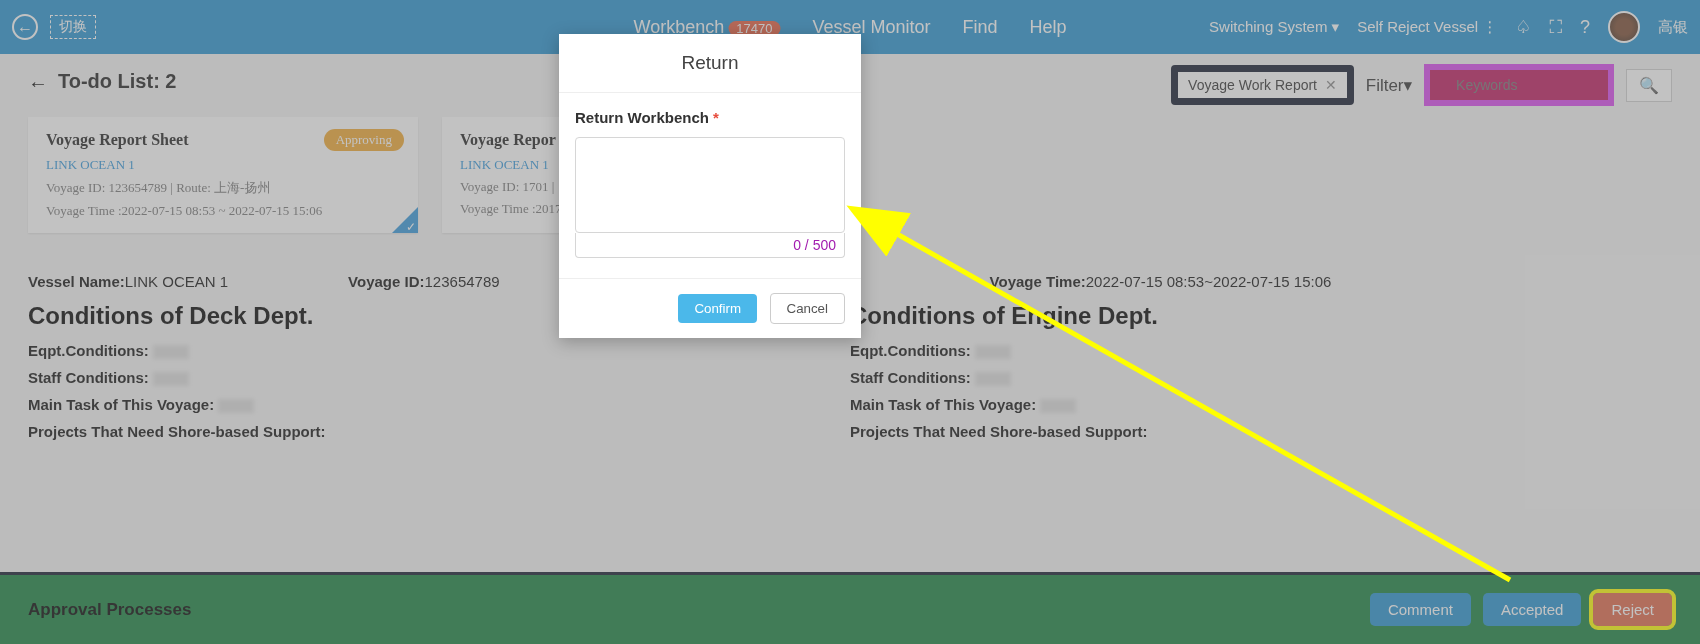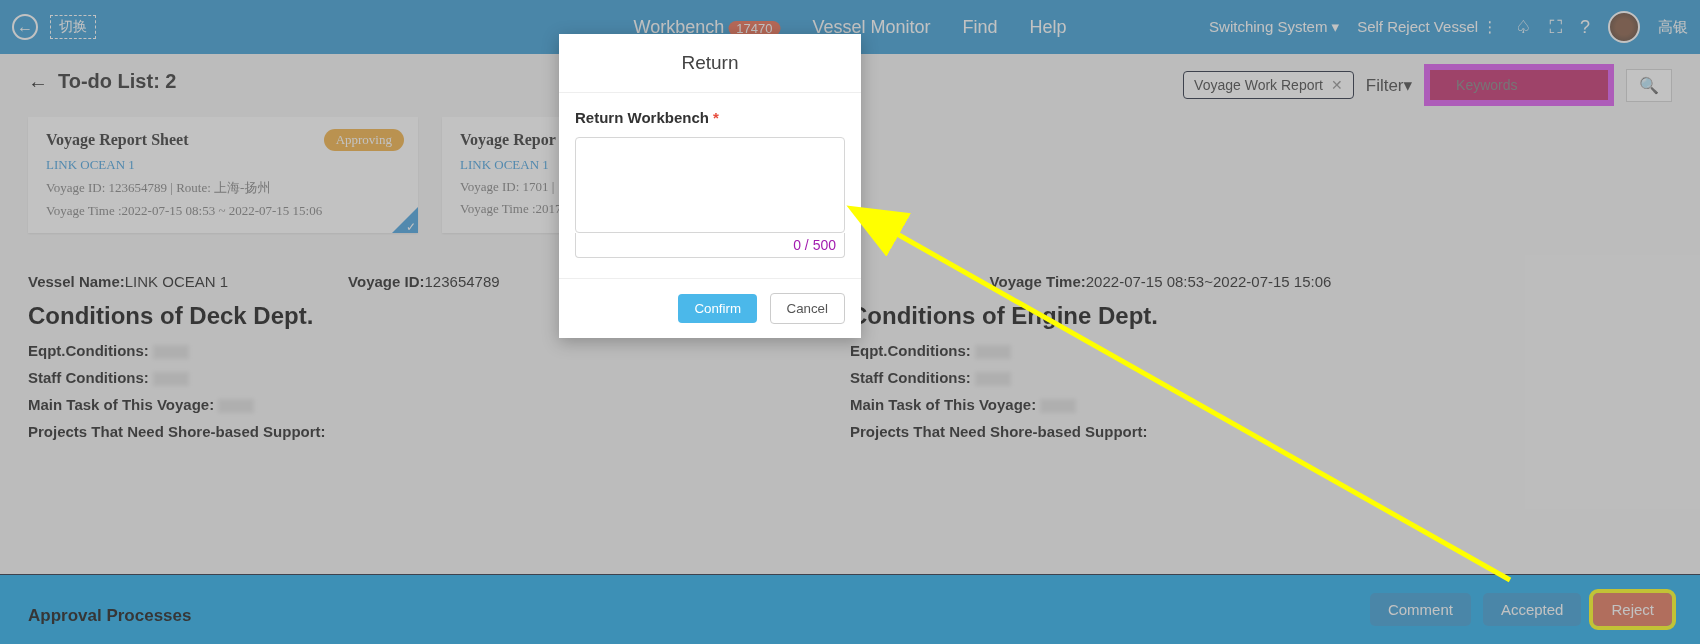--- a/index.html
+++ b/index.html
@@ -15,21 +15,21 @@
   .nav-right { margin-left: auto; display: flex; align-items: center; gap: 18px; font-size: 15px; }
   .nav-right .ico { font-size: 18px; }
   .avatar { width: 32px; height: 32px; border-radius: 50%; background: radial-gradient(circle, #7a4a30 40%, #3b2a20 100%); border: 2px solid #fff; }
   
   .page { padding: 16px 28px; }
   .title-row { display: flex; align-items: center; gap: 10px; }
   .title-arrow { font-size: 20px; }
   .title-text { font-size: 20px; font-weight: 700; color: #222; }
   
   .filter-row { position: absolute; top: 64px; right: 28px; display: flex; align-items: center; gap: 12px; }
-  .tag { background: #fff; border: 1px solid #0f172a; border-radius: 4px; padding: 5px 10px; font-size: 14px; display: flex; align-items: center; gap: 8px; color: #333; }
+  .tag { background: #fff; border: 7px solid #0f172a; border-radius: 4px; padding: 5px 10px; font-size: 14px; display: flex; align-items: center; gap: 8px; color: #333; }
   .tag .x { color: #888; cursor: pointer; }
   .filter-lbl { font-size: 17px; color: #333; }
   .kw-input { border: 6px solid #d946ef; background: #be185d; padding: 7px 26px; font-size: 14px; width: 190px; }
   .search-btn { border: 1px solid #d0d0d0; background: #fff; padding: 6px 12px; font-size: 16px; color: #555; }
   
   .cards { display: flex; gap: 24px; margin-top: 24px; font-family: Liberation Serif, serif; }
   .card { background: #fff; width: 390px; padding: 14px 18px; position: relative; box-shadow: 0 1px 2px rgba(0,0,0,.1); }
   .card h4 { font-size: 16px; font-weight: 700; color: #222; }
   .card .status { position: absolute; top: 12px; right: 14px; background: #f0a830; color: #fff; border-radius: 14px; padding: 3px 12px; font-size: 13px; }
   .card .vessel { color: #3498db; font-size: 13px; margin-top: 8px; }
@@ -39,21 +39,21 @@
   
   .detail { margin-top: 40px; }
   .meta-row { display: flex; gap: 120px; font-size: 15px; color: #111; }
   .meta-row b { font-weight: 700; }
   .cols { display: flex; margin-top: 12px; }
   .col { flex: 1; }
   .col h3 { font-size: 24px; font-weight: 700; margin-bottom: 12px; }
   .col .row { font-size: 15px; font-weight: 700; color: #111; margin-bottom: 10px; }
   .col .row .blur { display: inline-block; width: 36px; height: 14px; background: #ddd; filter: blur(2px); vertical-align: middle; margin-left: 4px; }
   
-  .footer { position: absolute; bottom: 0; left: 0; right: 0; background: #0ea5e9; padding: 18px 28px; display: flex; align-items: flex-end; border-top: 1px solid #0f172a; }
+  .footer { position: absolute; bottom: 0; left: 0; right: 0; background: #15803d; padding: 18px 28px; display: flex; align-items: center; border-top: 3px solid #0f172a; }
   .footer h3 { font-size: 17px; font-weight: 700; }
   .footer .btns { margin-left: auto; display: flex; gap: 12px; }
   .btn { padding: 8px 18px; border-radius: 5px; font-size: 15px; color: #fff; border: none; cursor: pointer; }
   .btn.comment { background: #2693d0; }
   .btn.accept { background: #2693d0; }
   .btn.reject { background: #e06648; outline: 4px solid #ffff00; }
   
   .modal { position: absolute; top: 34px; left: 559px; width: 302px; background: #fff; z-index: 10; box-shadow: 0 4px 16px rgba(0,0,0,.25); }
   .modal .m-title { text-align: center; font-size: 19px; color: #444; padding: 18px 0; border-bottom: 1px solid #eee; }
   .modal .m-body { padding: 16px 16px 20px; }

